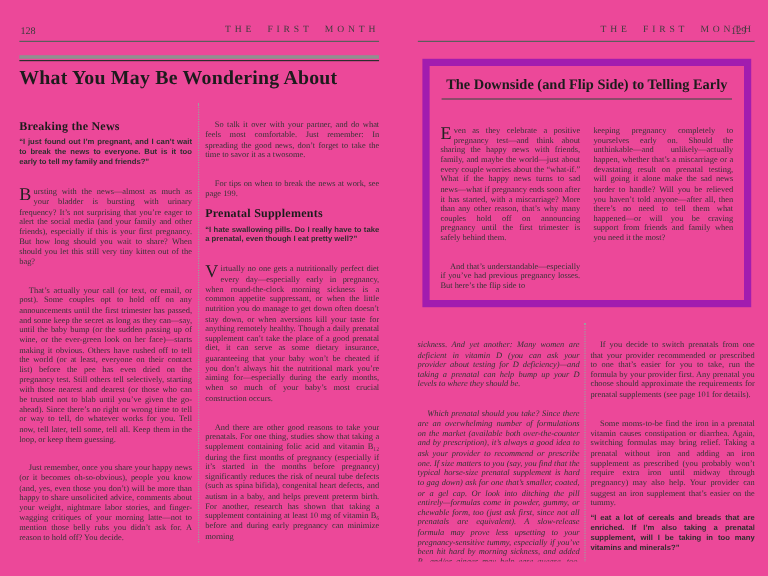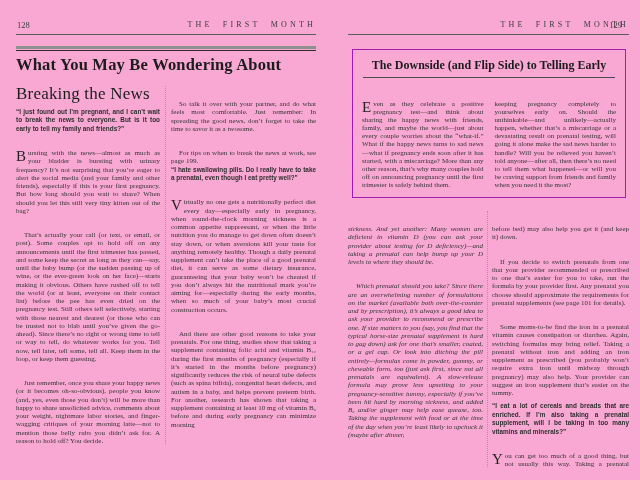--- a/index.html
+++ b/index.html
@@ -1,19 +1,19 @@
 <!DOCTYPE html>
 <html><head>
 <meta charset="utf-8">
 <style>
   * { box-sizing: border-box; margin: 0; padding: 0; }
   html, body { width: 640px; height: 480px; }
   body { background: #fbfbf8; font-family: "Liberation Serif", serif; color: #2e2e2e; }
 
-  .spread { position: relative; width: 640px; height: 480px; background: #f9a8d4; overflow: hidden; }
+  .spread { position: relative; width: 640px; height: 480px; background: #ec4899; overflow: hidden; }
 
   .page { position: absolute; top: 20px; height: 448px; overflow: hidden; }
   .page-left  { left: 16px;  width: 300px; }
   .page-right { left: 348px; width: 281px; }
 
   .pagehead { position: relative; height: 11px; }
   .running-head { position: absolute; left: 0; right: 0; top: 0; text-align: right;
     font-size: 8px; letter-spacing: 3.2px; word-spacing: 5px; color: #3c3c3c; }
   .folio { position: absolute; top: 0; font-size: 8.5px; color: #3c3c3c; }
   .folio-left { left: 1px; } .folio-right { right: 7px; }
@@ -25,32 +25,32 @@
   .main-title { font-size: 16.5px; font-weight: 700; color: #1c1c1c; margin-top: 4px; letter-spacing: 0.2px; }
 
   .cols { display: flex; align-items: stretch; margin-top: 9px; }
   .colA { width: 144px; }
   .colB { flex: 1; }
   .col-divider { width: 0; border-left: 1px dotted #9d9d9d; margin: 2px 5px 0 5px; }
 
   .page-right .colA { width: 135px; font-style: italic; }
   .page-right .col-divider { margin: 2px 4px 0 4px; }
 
-  .topic-heading { font-size: 17px; font-weight: 400; color: #1c1c1c; margin: 0 0 4px; letter-spacing: 0.2px; }
+  .topic-heading { font-size: 10px; font-weight: 700; color: #1c1c1c; margin: 16px 0 4px; letter-spacing: 0.2px; }
   .topic-heading.mt { margin-top: 7px; }
 
   .q { font-family: "Liberation Sans", sans-serif; font-weight: 700; font-size: 6.4px;
        line-height: 8.4px; text-align: justify; color: #2f2f2f; margin: 0 0 5px; }
   .q.mid { margin-top: 5px; }
 
   .bt { font-size: 7px; line-height: 8.25px; text-align: justify; color: #343434; margin-top: 16px; }
   .ind { text-indent: 8px; }
   .dc { float: left; font-size: 15px; line-height: 12.5px; padding: 1px 2px 0 0; color: #222; }
 
-  .feature-box { border: 1px solid #a21caf; margin: 14px 3px 0 4px; padding: 7px 9px 8px; }
+  .feature-box { border: 6px solid #a21caf; margin: 14px 3px 0 4px; padding: 7px 9px 8px; }
   .box-title { text-align: center; font-size: 12px; font-weight: 700; color: #1c1c1c; margin: 1px 0 4px; }
   .box-title-rule { height: 1px; background: #4c4c4c; margin: 0 1px 6px; }
   .box-cols { display: flex; gap: 11px; }
   .box-col { flex: 1; }
   .box-col .bt { line-height: 8.1px; }
 
   .below { margin-top: 11px; }
 </style>
 </head>
 <body>
@@ -75,55 +75,56 @@
         <h2 class="topic-heading">Breaking the News</h2>
         <p class="q">“I just found out I’m pregnant, and I can’t wait to break the news to everyone. But is it too early to tell my family and friends?”</p>
         <p class="bt"><span class="dc">B</span><span>ursting with the news—almost as much as your bladder is bursting with urinary frequency? It’s not surprising that you’re eager to alert the social media (and your family and other friends), especially if this is your first pregnancy. But how long should you wait to share? When should you let this still very tiny kitten out of the bag?</span></p>
         <p class="bt ind">That’s actually your call (or text, or email, or post). Some couples opt to hold off on any announcements until the first trimester has passed, and some keep the secret as long as they can—say, until the baby bump (or the sudden passing up of wine, or the ever-green look on her face)—starts making it obvious. Others have rushed off to tell the world (or at least, everyone on their contact list) before the pee has even dried on the pregnancy test. Still others tell selectively, starting with those nearest and dearest (or those who can be trusted not to blab until you’ve given the go-ahead). Since there’s no right or wrong time to tell or way to tell, do whatever works for you. Tell now, tell later, tell some, tell all. Keep them in the loop, or keep them guessing.</p>
         <p class="bt ind">Just remember, once you share your happy news (or it becomes oh-so-obvious), people you know (and, yes, even those you don’t) will be more than happy to share unsolicited advice, comments about your weight, nightmare labor stories, and finger-wagging critiques of your morning latte—not to mention those belly rubs you didn’t ask for. A reason to hold off? You decide.</p>
       </div>
       <div class="col-divider"></div>
       <div class="colB">
         <p class="bt ind">So talk it over with your partner, and do what feels most comfortable. Just remember: In spreading the good news, don’t forget to take the time to savor it as a twosome.</p>
         <p class="bt ind">For tips on when to break the news at work, see page 199.</p>
+        <h2 class="topic-heading mt">Prenatal Supplements</h2>
         <p class="q">“I hate swallowing pills. Do I really have to take a prenatal, even though I eat pretty well?”</p>
         <p class="bt"><span class="dc">V</span><span>irtually no one gets a nutritionally perfect diet every day—especially early in pregnancy, when round-the-clock morning sickness is a common appetite suppressant, or when the little nutrition you do manage to get down often doesn’t stay down, or when aversions kill your taste for anything remotely healthy. Though a daily prenatal supplement can’t take the place of a good prenatal diet, it can serve as some dietary insurance, guaranteeing that your baby won’t be cheated if you don’t always hit the nutritional mark you’re aiming for—especially during the early months, when so much of your baby’s most crucial construction occurs.</span></p>
         <p class="bt ind">And there are other good reasons to take your prenatals. For one thing, studies show that taking a supplement containing folic acid and vitamin B₁₂ during the first months of pregnancy (especially if it’s started in the months before pregnancy) significantly reduces the risk of neural tube defects (such as spina bifida), congenital heart defects, and autism in a baby, and helps prevent preterm birth. For another, research has shown that taking a supplement containing at least 10 mg of vitamin B₆ before and during early pregnancy can minimize morning</p>
       </div>
     </div>
   </div>
 
   <div class="page page-right">
     <div class="pagehead">
       <span class="running-head">THE FIRST MONTH</span>
       <span class="folio folio-right">129</span>
     </div>
     <div class="headrule"></div>
 
     <div class="feature-box">
       <h2 class="box-title">The Downside (and Flip Side) to Telling Early</h2>
       <div class="box-title-rule"></div>
       <div class="box-cols">
         <div class="box-col">
           <p class="bt"><span class="dc">E</span><span>ven as they celebrate a positive pregnancy test—and think about sharing the happy news with friends, family, and maybe the world—just about every couple worries about the “what-if.” What if the happy news turns to sad news—what if pregnancy ends soon after it has started, with a miscarriage? More than any other reason, that’s why many couples hold off on announcing pregnancy until the first trimester is safely behind them.</span></p>
+          <p class="bt ind">And that’s understandable—especially if you’ve had previous pregnancy losses. But here’s the flip side to</p>
         </div>
         <div class="box-col">
           <p class="bt">keeping pregnancy completely to yourselves early on. Should the unthinkable—and unlikely—actually happen, whether that’s a miscarriage or a devastating result on prenatal testing, will going it alone make the sad news harder to handle? Will you be relieved you haven’t told anyone—after all, then there’s no need to tell them what happened—or will you be craving support from friends and family when you need it the most?</p>
         </div>
       </div>
     </div>
 
     <div class="cols below">
       <div class="colA">
         <p class="bt">sickness. And yet another: Many women are deficient in vitamin D (you can ask your provider about testing for D deficiency)—and taking a prenatal can help bump up your D levels to where they should be.</p>
         <p class="bt ind">Which prenatal should you take? Since there are an overwhelming number of formulations on the market (available both over-the-counter and by prescription), it’s always a good idea to ask your provider to recommend or prescribe one. If size matters to you (say, you find that the typical horse-size prenatal supplement is hard to gag down) ask for one that’s smaller, coated, or a gel cap. Or look into ditching the pill entirely—formulas come in powder, gummy, or chewable form, too (just ask first, since not all prenatals are equivalent). A slow-release formula may prove less upsetting to your pregnancy-sensitive tummy, especially if you’ve been hit hard by morning sickness, and added B₆ and/or ginger may help ease quease, too. Taking the supplement with food or at the time of the day when you’re least likely to upchuck it (maybe after dinner,</p>
       </div>
       <div class="col-divider"></div>
       <div class="colB">
-        <p class="bt">before bed) may also help you get it (and keep it) down.</p>
         <p class="bt ind">If you decide to switch prenatals from one that your provider recommended or prescribed to one that’s easier for you to take, run the formula by your provider first. Any prenatal you choose should approximate the requirements for prenatal supplements (see page 101 for details).</p>
         <p class="bt ind">Some moms-to-be find the iron in a prenatal vitamin causes constipation or diarrhea. Again, switching formulas may bring relief. Taking a prenatal without iron and adding an iron supplement as prescribed (you probably won’t require extra iron until midway through pregnancy) may also help. Your provider can suggest an iron supplement that’s easier on the tummy.</p>
         <p class="q mid">“I eat a lot of cereals and breads that are enriched. If I’m also taking a prenatal supplement, will I be taking in too many vitamins and minerals?”</p>
         <p class="bt"><span class="dc">Y</span><span>ou can get too much of a good thing, but not usually this way. Taking a prenatal vitamin size with eating the</span></p>
       </div>
     </div>
   </div>
 
 </div>
 

